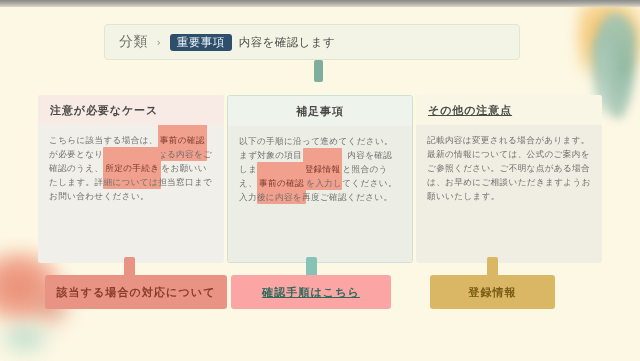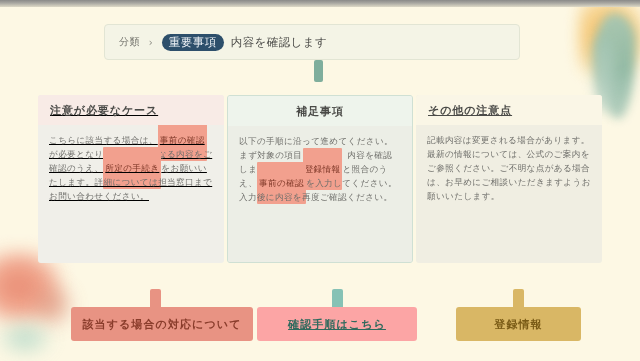--- a/index.html
+++ b/index.html
@@ -89,36 +89,36 @@
     width: 416px; height: 36px;
     background: #f4f4e6;
     border: 1px solid #e2e5d4;
     border-radius: 4px;
     display: flex;
     align-items: center;
     padding: 0 14px;
     z-index: 10;
   }
   #header-bar .seg {
-    font-size: 10px;
+    font-size: 14px;
     color: #4c4c49;
     letter-spacing: .4px;
     white-space: nowrap;
   }
   #header-bar .seg.muted { color: #6d6d67; }
   #header-bar .arrow {
     margin: 0 9px 0 9px;
     font-size: 10px;
     color: #8d8d85;
   }
   #header-bar .hl-navy {
     background: #2d4f6b;
     color: #eef2f6;
     padding: 1px 7px;
-    border-radius: 9px;
+    border-radius: 3px;
     font-size: 11.5px;
     letter-spacing: .5px;
     white-space: nowrap;
   }
   #header-bar .tail {
     margin-left: 7px;
     font-size: 11.5px;
     color: #4c4c49;
     letter-spacing: .4px;
     white-space: nowrap;
@@ -175,21 +175,21 @@
     word-break: break-all;
   }
   .card-body .hl {
     background: #f2a08e;
     color: #7d3626;
     padding: 16px 2px;
     border-radius: 1px;
   }
 
   
-  #card-risk { background: #f0efe9; text-decoration: underline; }
+  #card-risk { background: #f0efe9; }
   #card-risk .card-title { background: #f8ebe6; }
 
   
   #card-method {
     background: #edf1e9;
     border: 1px solid #cfe0d4;
   }
   #card-method .card-title {
     background: #eef4ec;
     justify-content: center;
@@ -197,24 +197,23 @@
   }
   #card-method .card-body { background: #eceee6; }
 
   
   #card-note { background: #f0eee2; }
   #card-note .card-title { background: #faf6e6; text-decoration: underline; }
 
   
   #footers {
     position: absolute;
-    top: 300px; left: 0;
+    top: 268px; left: 0;
     width: 568px; height: 42px;
     z-index: 8;
-    margin-left: 26px;
   }
   .footer-stem {
     position: absolute;
     top: -18px;
     width: 11px; height: 20px;
     border-radius: 2px;
   }
   .footer-bar {
     position: absolute;
     top: 0;

